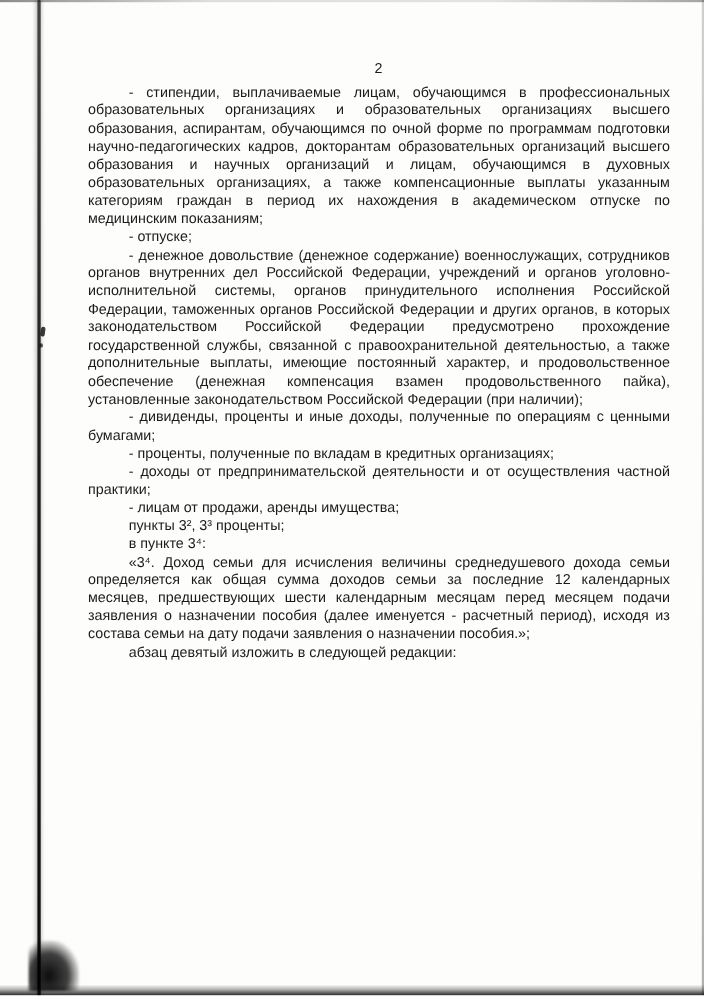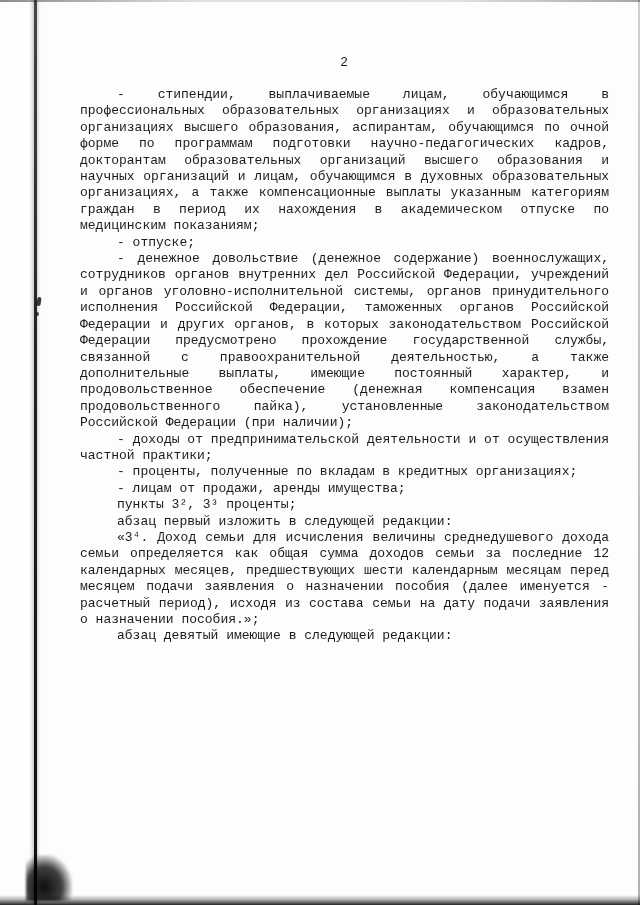--- a/index.html
+++ b/index.html
@@ -54,50 +54,50 @@
   }
   
   .page-number {
     position: absolute;
     top: 54px; left: 80px; right: 32px;
     text-align: center;
     font-size: 13px;
   }
   .content {
     position: absolute;
-    top: 87px; left: 80px; right: 31px;
+    top: 76px; left: 80px; right: 31px;
     font-size: 13px;
     line-height: 16.4px;
     text-align: justify;
-    font-family: Liberation Mono, monospace;
   }
   .content p {
     margin: 0;
     padding: 0;
     text-indent: 37px;
   }
 </style>
 </head>
 <body>
 
 <div class="page">
 
   <div class="page-number">2</div>
 
   <div class="content">
     <p>- стипендии, выплачиваемые лицам, обучающимся в профессиональных образовательных организациях и образовательных организациях высшего образования, аспирантам, обучающимся по очной форме по программам подготовки научно-педагогических кадров, докторантам образовательных организаций высшего образования и научных организаций и лицам, обучающимся в духовных образовательных организациях, а также компенсационные выплаты указанным категориям граждан в период их нахождения в академическом отпуске по медицинским показаниям;</p>
     <p>- отпуске;</p>
     <p>- денежное довольствие (денежное содержание) военнослужащих, сотрудников органов внутренних дел Российской Федерации, учреждений и органов уголовно-исполнительной системы, органов принудительного исполнения Российской Федерации, таможенных органов Российской Федерации и других органов, в которых законодательством Российской Федерации предусмотрено прохождение государственной службы, связанной с правоохранительной деятельностью, а также дополнительные выплаты, имеющие постоянный характер, и продовольственное обеспечение (денежная компенсация взамен продовольственного пайка), установленные законодательством Российской Федерации (при наличии);</p>
+    <p>- дивиденды, проценты и иные доходы, полученные по операциям с ценными бумагами;</p>
+    <p>- проценты, полученные по вкладам в кредитных организациях;</p>
     <p>- доходы от предпринимательской деятельности и от осуществления частной практики;</p>
-    <p>- проценты, полученные по вкладам в кредитных организациях;</p>
     <p>- лицам от продажи, аренды имущества;</p>
     <p>пункты 3², 3³ проценты;</p>
-    <p>абзац первый изложить в следующей редакции:</p>
+    <p>в пункте 3⁴:</p>
     <p>«3⁴. Доход семьи для исчисления величины среднедушевого дохода семьи определяется как общая сумма доходов семьи за последние 12 календарных месяцев, предшествующих шести календарным месяцам перед месяцем подачи заявления о назначении пособия (далее именуется - расчетный период), исходя из состава семьи на дату подачи заявления о назначении пособия.»;</p>
-    <p>абзац девятый имеющие в следующей редакции:</p>
+    <p>абзац девятый изложить в следующей редакции:</p>
   </div>
 
   <div class="edge-top"></div>
   <div class="edge-left-soft"></div>
   <div class="edge-left"></div>
   <div class="edge-right"></div>
   <div class="edge-bottom"></div>
   <div class="corner-blob"></div>
   <div class="speck-1"></div>
   <div class="speck-2"></div>

